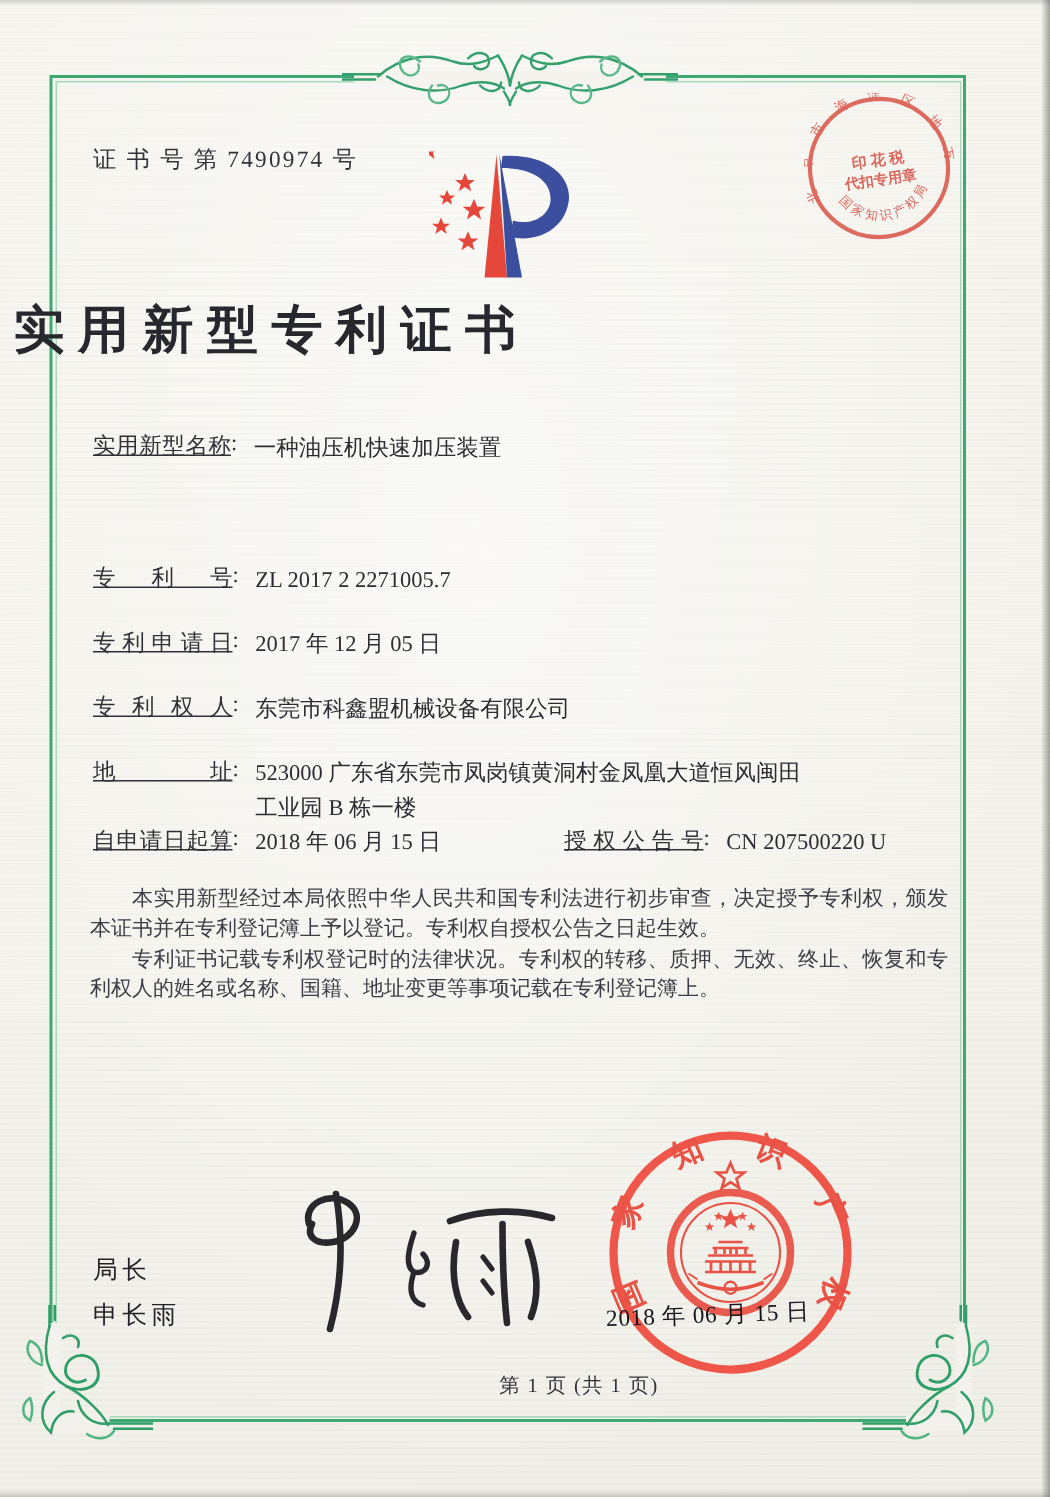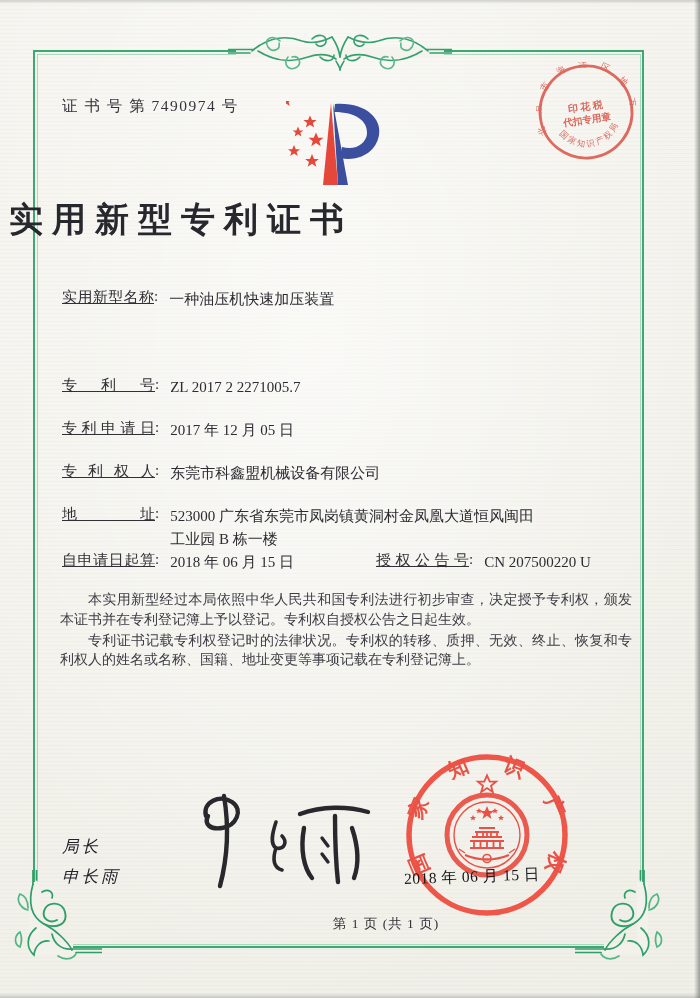--- a/index.html
+++ b/index.html
@@ -28,21 +28,21 @@
   .frow{position:absolute;left:62px;font-size:15px;color:#303036;white-space:nowrap;}
   .flabel{display:inline-block;width:93px;text-align:justify;text-align-last:justify;
       vertical-align:top;text-decoration:underline;}
   .fcolon{display:inline-block;vertical-align:top;}
   .fval{display:inline-block;margin-left:11px;vertical-align:top;white-space:normal;
       width:460px;line-height:23px;color:#2c2c32;}
   .fval.narrow{width:200px;}
   .paras{position:absolute;left:60px;top:590px;width:584px;font-size:14px;
       color:#3c3c44;line-height:19.8px;text-align:justify;}
   .paras p{margin:0 12px 1px 0;text-indent:2em;}
-  .signer{position:absolute;left:62px;font-size:16.5px;color:#222228;letter-spacing:3px;font-style:italic;}
+  .signer{position:absolute;left:62px;font-size:16.5px;color:#222228;letter-spacing:3px;}
   .sig{position:absolute;left:172px;top:786px;}
   .seal{position:absolute;left:399px;top:747px;}
   .seal-date{position:absolute;left:404px;top:866px;width:175px;font-size:15.5px;
       color:#15151a;letter-spacing:.5px;transform:rotate(-2deg);font-weight:500;}
   .tax-stamp{position:absolute;left:536px;top:62px;opacity:.9;}
   .footer{position:absolute;left:0;top:915px;width:700px;text-align:center;
       font-size:13.5px;color:#33333a;letter-spacing:1px;padding-left:36px;}
   text,textPath{font-family:"Liberation Serif","DejaVu Serif",serif;}
 </style>
 </head>

